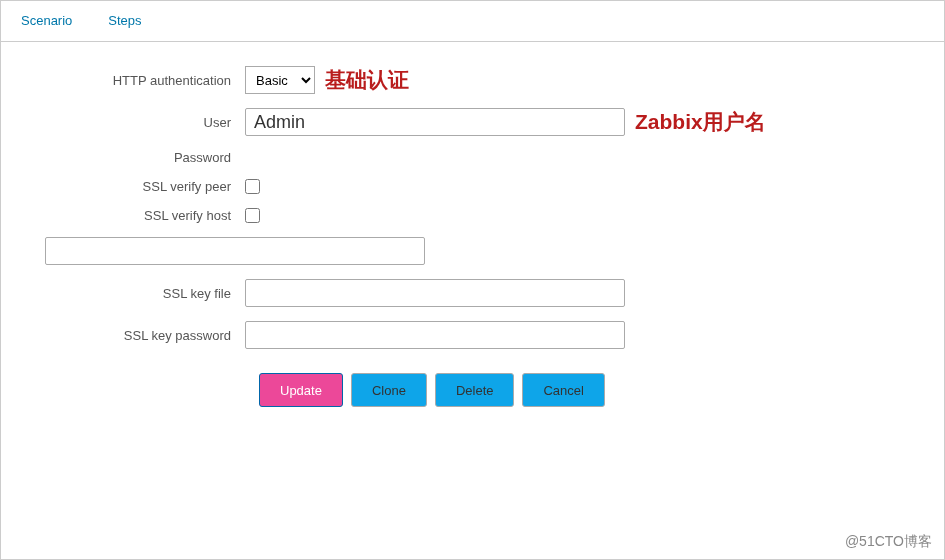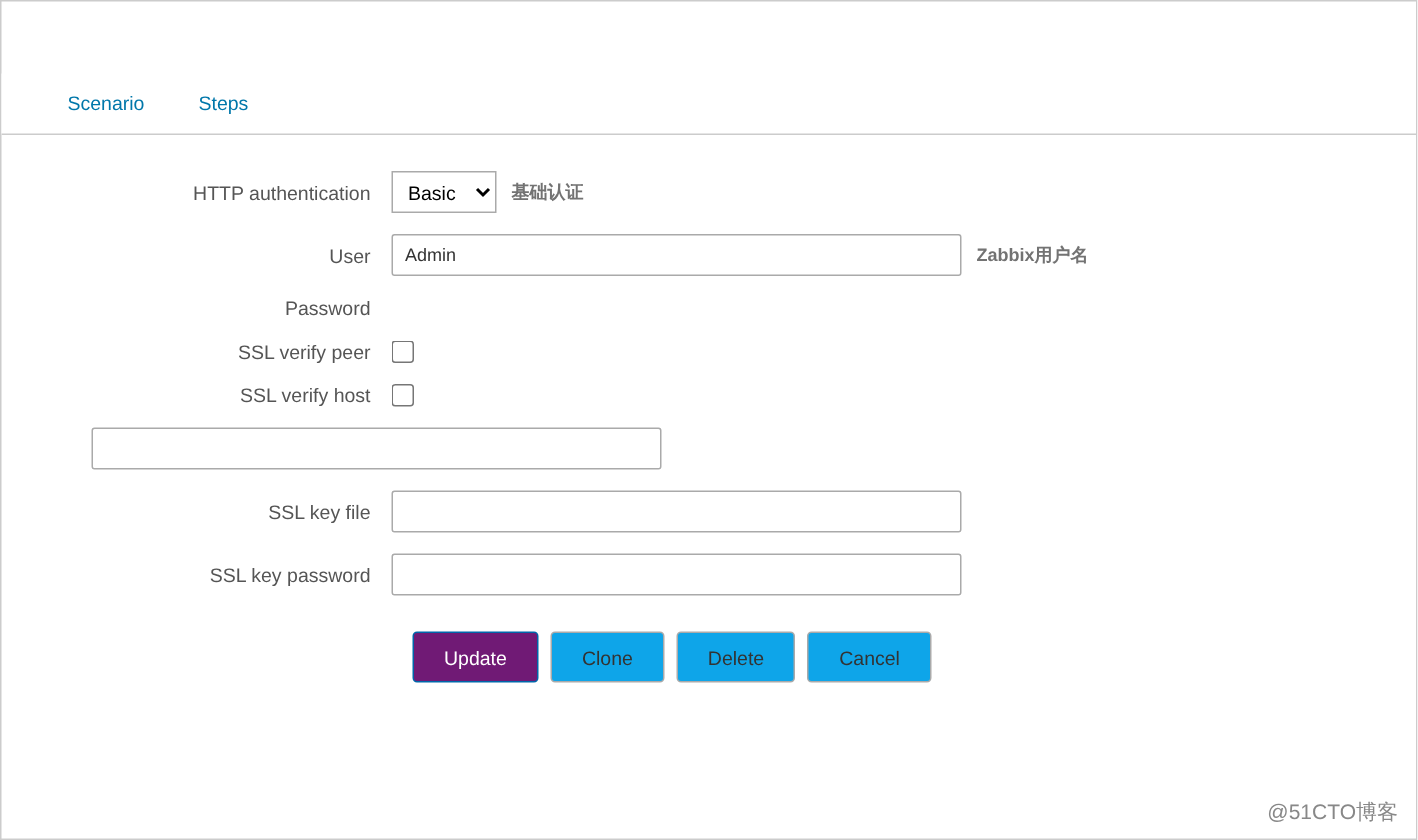--- a/index.html
+++ b/index.html
@@ -13,23 +13,22 @@
       width: 945px;
       min-height: 560px;
       background: #fff;
       border: 1px solid #ccc;
       position: relative;
     }
     
     .tabs {
       display: flex;
       border-bottom: 1px solid #ccc;
-      padding: 0 26px;
-      background: #fff;
-      margin-top: 48px;
+      padding: 0 2px;
+      background: #fff;
     }
     .tab {
       padding: 12px 18px;
       cursor: pointer;
       color: #0077aa;
       font-size: 13px;
       text-decoration: none;
       border-bottom: 2px solid transparent;
       margin-bottom: -1px;
     }
@@ -48,21 +47,21 @@
       width: 18px;
       height: 18px;
       font-size: 11px;
       text-align: center;
       line-height: 18px;
       margin-left: 4px;
       font-weight: bold;
     }
     
     .form-area {
-      padding: 24px 40px 24px 60px;
+      padding: 24px 40px 24px 44px;
     }
     .form-row {
       display: flex;
       align-items: center;
       margin-bottom: 14px;
     }
     .form-label {
       width: 200px;
       text-align: right;
       padding-right: 14px;
@@ -75,35 +74,35 @@
       align-items: center;
       gap: 10px;
     }
     input[type="text"],
     input[type="password"] {
       height: 28px;
       width: 380px;
       border: 1px solid #aaa;
       border-radius: 2px;
       padding: 4px 8px;
-      font-size: 12px;
+      font-size: 18px;
       color: #333;
     }
     select.http-auth-select {
       height: 28px;
       border: 1px solid #aaa;
       border-radius: 0;
       padding: 2px 6px;
       font-size: 13px;
       background: #fff;
       cursor: pointer;
     }
     .annotation-text {
-      color: #737373;
-      font-size: 12px;
+      color: #b91c1c;
+      font-size: 21px;
       font-weight: bold;
     }
     input[type="checkbox"] {
       width: 15px;
       height: 15px;
       cursor: pointer;
     }
     
     .button-row {
       display: flex;
@@ -114,21 +113,21 @@
     }
     .btn {
       height: 34px;
       padding: 0 20px;
       font-size: 13px;
       border-radius: 3px;
       cursor: pointer;
       font-weight: normal;
     }
     .btn-primary {
-      background: #701a75;
+      background: #ec4899;
       color: #fff;
       border: 1px solid #0066aa;
     }
     .btn-default {
       background: #0ea5e9;
       color: #333;
       border: 1px solid #aaa;
     }
     
     .watermark {

